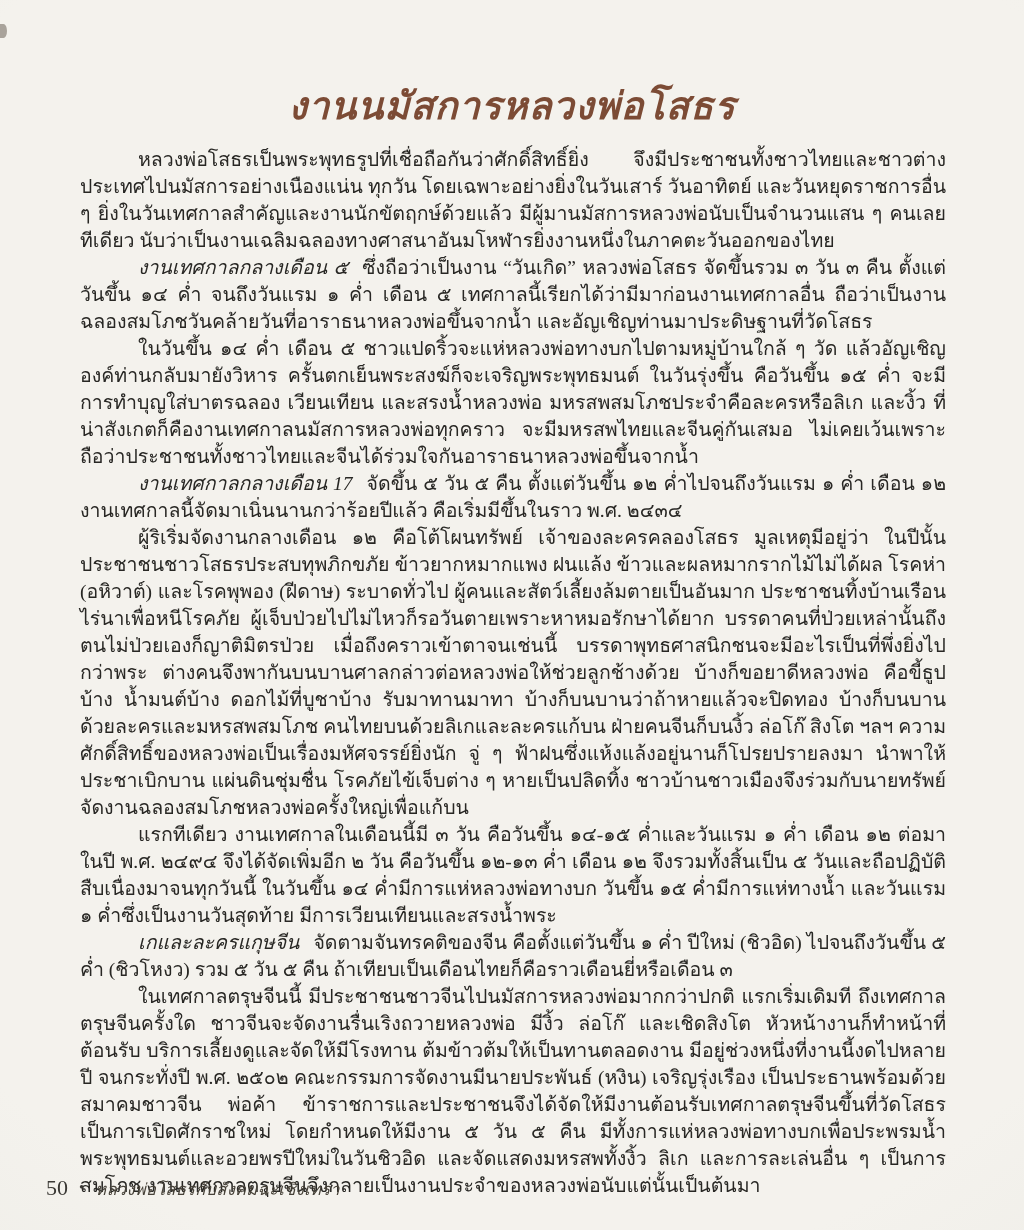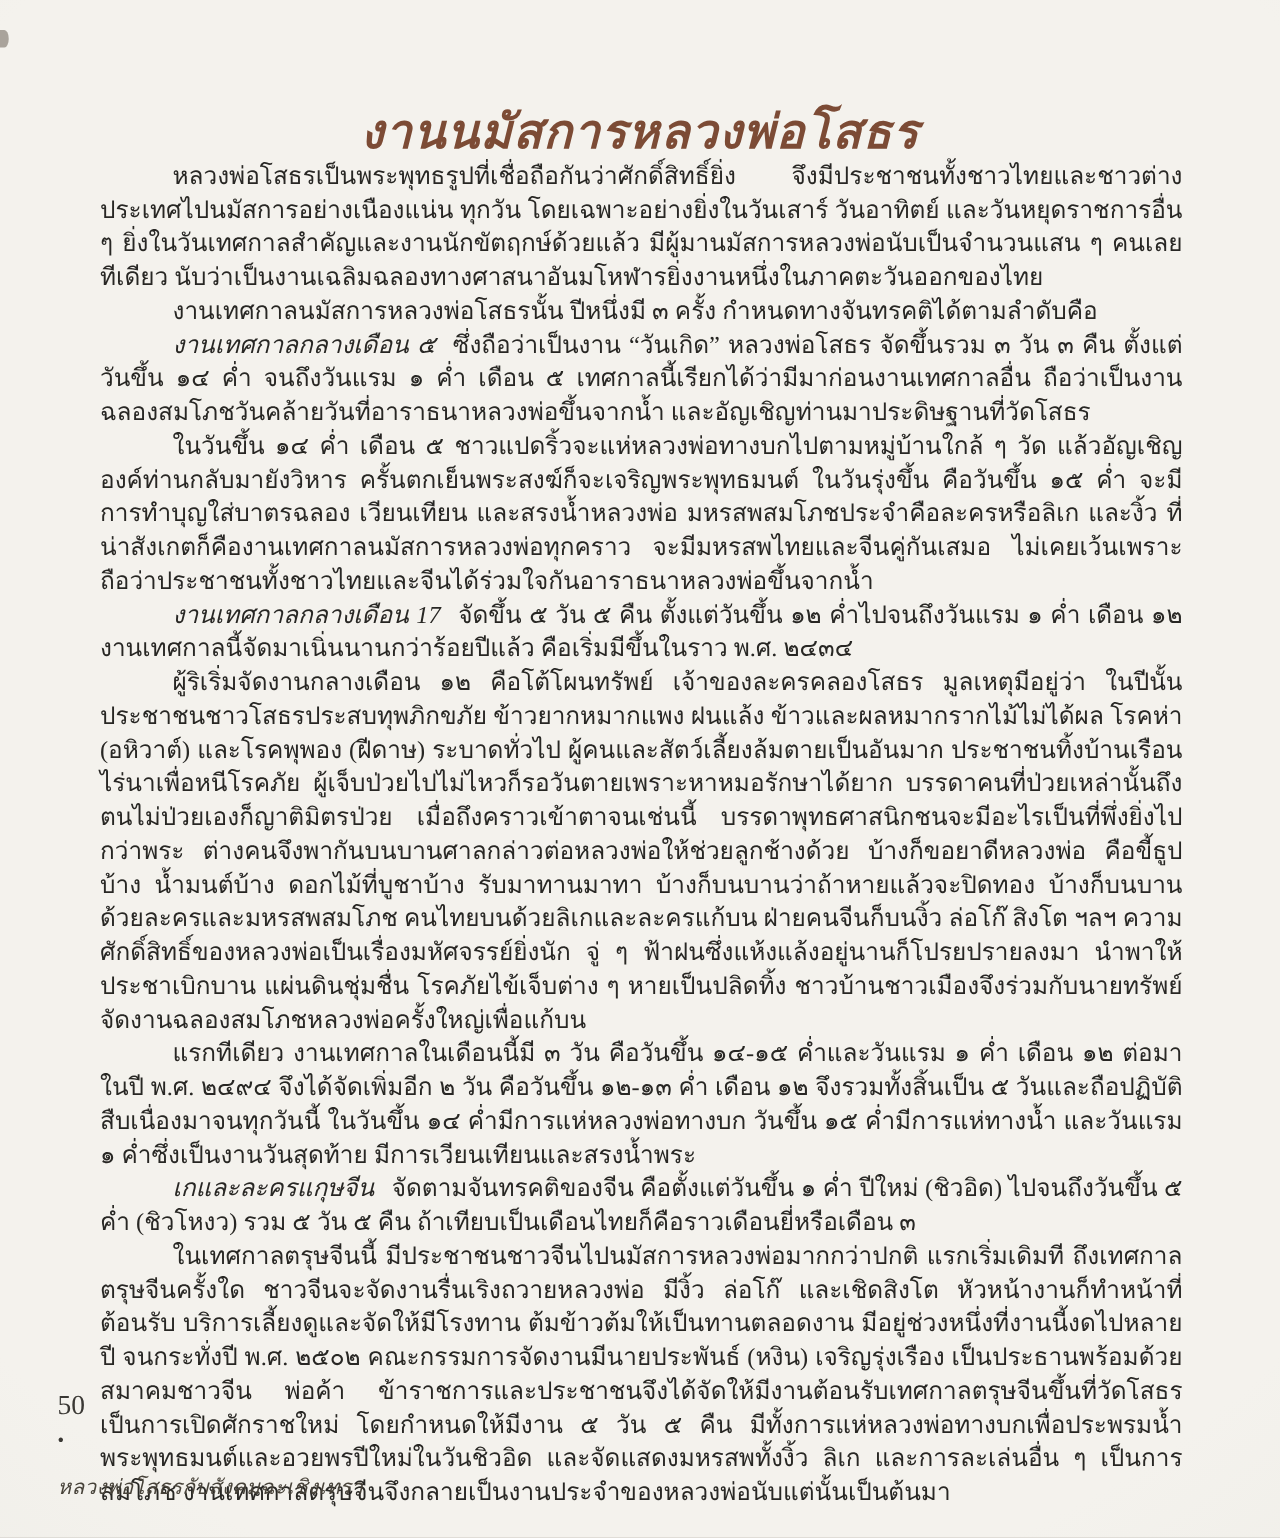--- a/index.html
+++ b/index.html
@@ -21,21 +21,21 @@
     padding-top:84px;
     text-align:center;
     font-size:38px;
     line-height:44px;
     font-style:italic;
     font-weight:700;
     letter-spacing:1px;
     color:#7c4b35;
   }
   .body-text{
-    margin-top:0;
+    margin-top:18px;
     padding:0 78px 0 80px;
     font-size:19.5px;
     line-height:27px;
     text-align:justify;
     color:#282724;
   }
   .body-text p{
     margin:0;
     text-indent:58px;
   }
@@ -44,21 +44,20 @@
     font-style:italic;
   }
   .lead:not(:empty){margin-right:14px;}
   .footer{
     position:absolute;
     left:46px;
     bottom:28px;
     display:flex;
     align-items:baseline;
     gap:11px;
-    flex-direction:column;
   }
   .page-num{
     font-size:22px;
     color:#3a3834;
   }
   .bullet{
     font-size:15px;
     color:#3a3834;
     transform:translateY(-3px);
   }
@@ -72,21 +71,20 @@
 </head>
 <body>
 
 <div class="page">
   <div class="scan-mark"></div>
 
   <h1 class="title">งานนมัสการหลวงพ่อโสธร</h1>
 
   <article class="body-text">
     <p><span class="lead"></span><span>หลวงพ่อโสธรเป็นพระพุทธรูปที่เชื่อถือกันว่าศักดิ์สิทธิ์ยิ่ง จึงมีประชาชนทั้งชาวไทยและชาวต่างประเทศไปนมัสการอย่างเนืองแน่น ทุกวัน โดยเฉพาะอย่างยิ่งในวันเสาร์ วันอาทิตย์ และวันหยุดราชการอื่น ๆ ยิ่งในวันเทศกาลสำคัญและงานนักขัตฤกษ์ด้วยแล้ว มีผู้มานมัสการหลวงพ่อนับเป็นจำนวนแสน ๆ คนเลยทีเดียว นับว่าเป็นงานเฉลิมฉลองทางศาสนาอันมโหฬารยิ่งงานหนึ่งในภาคตะวันออกของไทย</span></p>
-    <p><span class="lead"></span><span>งานเทศกาลนมัสการหลวงพ่อโสธรนั้น ปีหนึ่งมี ๓ ครั้ง กำหนดทางจันทรคติได้ตามลำดับคือ</span></p>
     <p><span class="lead">งานเทศกาลกลางเดือน ๕</span><span>ซึ่งถือว่าเป็นงาน “วันเกิด” หลวงพ่อโสธร จัดขึ้นรวม ๓ วัน ๓ คืน ตั้งแต่วันขึ้น ๑๔ ค่ำ จนถึงวันแรม ๑ ค่ำ เดือน ๕ เทศกาลนี้เรียกได้ว่ามีมาก่อนงานเทศกาลอื่น ถือว่าเป็นงานฉลองสมโภชวันคล้ายวันที่อาราธนาหลวงพ่อขึ้นจากน้ำ และอัญเชิญท่านมาประดิษฐานที่วัดโสธร</span></p>
     <p><span class="lead"></span><span>ในวันขึ้น ๑๔ ค่ำ เดือน ๕ ชาวแปดริ้วจะแห่หลวงพ่อทางบกไปตามหมู่บ้านใกล้ ๆ วัด แล้วอัญเชิญองค์ท่านกลับมายังวิหาร ครั้นตกเย็นพระสงฆ์ก็จะเจริญพระพุทธมนต์ ในวันรุ่งขึ้น คือวันขึ้น ๑๕ ค่ำ จะมีการทำบุญใส่บาตรฉลอง เวียนเทียน และสรงน้ำหลวงพ่อ มหรสพสมโภชประจำคือละครหรือลิเก และงิ้ว ที่น่าสังเกตก็คืองานเทศกาลนมัสการหลวงพ่อทุกคราว จะมีมหรสพไทยและจีนคู่กันเสมอ ไม่เคยเว้นเพราะถือว่าประชาชนทั้งชาวไทยและจีนได้ร่วมใจกันอาราธนาหลวงพ่อขึ้นจากน้ำ</span></p>
     <p><span class="lead">งานเทศกาลกลางเดือน 17</span><span>จัดขึ้น ๕ วัน ๕ คืน ตั้งแต่วันขึ้น ๑๒ ค่ำไปจนถึงวันแรม ๑ ค่ำ เดือน ๑๒ งานเทศกาลนี้จัดมาเนิ่นนานกว่าร้อยปีแล้ว คือเริ่มมีขึ้นในราว พ.ศ. ๒๔๓๔</span></p>
     <p><span class="lead"></span><span>ผู้ริเริ่มจัดงานกลางเดือน ๑๒ คือโต้โผนทรัพย์ เจ้าของละครคลองโสธร มูลเหตุมีอยู่ว่า ในปีนั้น ประชาชนชาวโสธรประสบทุพภิกขภัย ข้าวยากหมากแพง ฝนแล้ง ข้าวและผลหมากรากไม้ไม่ได้ผล โรคห่า (อหิวาต์) และโรคพุพอง (ฝีดาษ) ระบาดทั่วไป ผู้คนและสัตว์เลี้ยงล้มตายเป็นอันมาก ประชาชนทิ้งบ้านเรือนไร่นาเพื่อหนีโรคภัย ผู้เจ็บป่วยไปไม่ไหวก็รอวันตายเพราะหาหมอรักษาได้ยาก บรรดาคนที่ป่วยเหล่านั้นถึงตนไม่ป่วยเองก็ญาติมิตรป่วย เมื่อถึงคราวเข้าตาจนเช่นนี้ บรรดาพุทธศาสนิกชนจะมีอะไรเป็นที่พึ่งยิ่งไปกว่าพระ ต่างคนจึงพากันบนบานศาลกล่าวต่อหลวงพ่อให้ช่วยลูกช้างด้วย บ้างก็ขอยาดีหลวงพ่อ คือขี้ธูปบ้าง น้ำมนต์บ้าง ดอกไม้ที่บูชาบ้าง รับมาทานมาทา บ้างก็บนบานว่าถ้าหายแล้วจะปิดทอง บ้างก็บนบานด้วยละครและมหรสพสมโภช คนไทยบนด้วยลิเกและละครแก้บน ฝ่ายคนจีนก็บนงิ้ว ล่อโก๊ สิงโต ฯลฯ ความศักดิ์สิทธิ์ของหลวงพ่อเป็นเรื่องมหัศจรรย์ยิ่งนัก จู่ ๆ ฟ้าฝนซึ่งแห้งแล้งอยู่นานก็โปรยปรายลงมา นำพาให้ประชาเบิกบาน แผ่นดินชุ่มชื่น โรคภัยไข้เจ็บต่าง ๆ หายเป็นปลิดทิ้ง ชาวบ้านชาวเมืองจึงร่วมกับนายทรัพย์จัดงานฉลองสมโภชหลวงพ่อครั้งใหญ่เพื่อแก้บน</span></p>
     <p><span class="lead"></span><span>แรกทีเดียว งานเทศกาลในเดือนนี้มี ๓ วัน คือวันขึ้น ๑๔-๑๕ ค่ำและวันแรม ๑ ค่ำ เดือน ๑๒ ต่อมา ในปี พ.ศ. ๒๔๙๔ จึงได้จัดเพิ่มอีก ๒ วัน คือวันขึ้น ๑๒-๑๓ ค่ำ เดือน ๑๒ จึงรวมทั้งสิ้นเป็น ๕ วันและถือปฏิบัติสืบเนื่องมาจนทุกวันนี้ ในวันขึ้น ๑๔ ค่ำมีการแห่หลวงพ่อทางบก วันขึ้น ๑๕ ค่ำมีการแห่ทางน้ำ และวันแรม ๑ ค่ำซึ่งเป็นงานวันสุดท้าย มีการเวียนเทียนและสรงน้ำพระ</span></p>
     <p><span class="lead">เกและละครแกุษจีน</span><span>จัดตามจันทรคติของจีน คือตั้งแต่วันขึ้น ๑ ค่ำ ปีใหม่ (ชิวอิด) ไปจนถึงวันขึ้น ๕ ค่ำ (ชิวโหงว) รวม ๕ วัน ๕ คืน ถ้าเทียบเป็นเดือนไทยก็คือราวเดือนยี่หรือเดือน ๓</span></p>
     <p><span class="lead"></span><span>ในเทศกาลตรุษจีนนี้ มีประชาชนชาวจีนไปนมัสการหลวงพ่อมากกว่าปกติ แรกเริ่มเดิมที ถึงเทศกาลตรุษจีนครั้งใด ชาวจีนจะจัดงานรื่นเริงถวายหลวงพ่อ มีงิ้ว ล่อโก๊ และเชิดสิงโต หัวหน้างานก็ทำหน้าที่ต้อนรับ บริการเลี้ยงดูและจัดให้มีโรงทาน ต้มข้าวต้มให้เป็นทานตลอดงาน มีอยู่ช่วงหนึ่งที่งานนี้งดไปหลายปี จนกระทั่งปี พ.ศ. ๒๕๐๒ คณะกรรมการจัดงานมีนายประพันธ์ (หงิน) เจริญรุ่งเรือง เป็นประธานพร้อมด้วยสมาคมชาวจีน พ่อค้า ข้าราชการและประชาชนจึงได้จัดให้มีงานต้อนรับเทศกาลตรุษจีนขึ้นที่วัดโสธรเป็นการเปิดศักราชใหม่ โดยกำหนดให้มีงาน ๕ วัน ๕ คืน มีทั้งการแห่หลวงพ่อทางบกเพื่อประพรมน้ำพระพุทธมนต์และอวยพรปีใหม่ในวันชิวอิด และจัดแสดงมหรสพทั้งงิ้ว ลิเก และการละเล่นอื่น ๆ เป็นการสมโภช งานเทศกาลตรุษจีนจึงกลายเป็นงานประจำของหลวงพ่อนับแต่นั้นเป็นต้นมา</span></p>
   </article>
 
   <footer class="footer">

